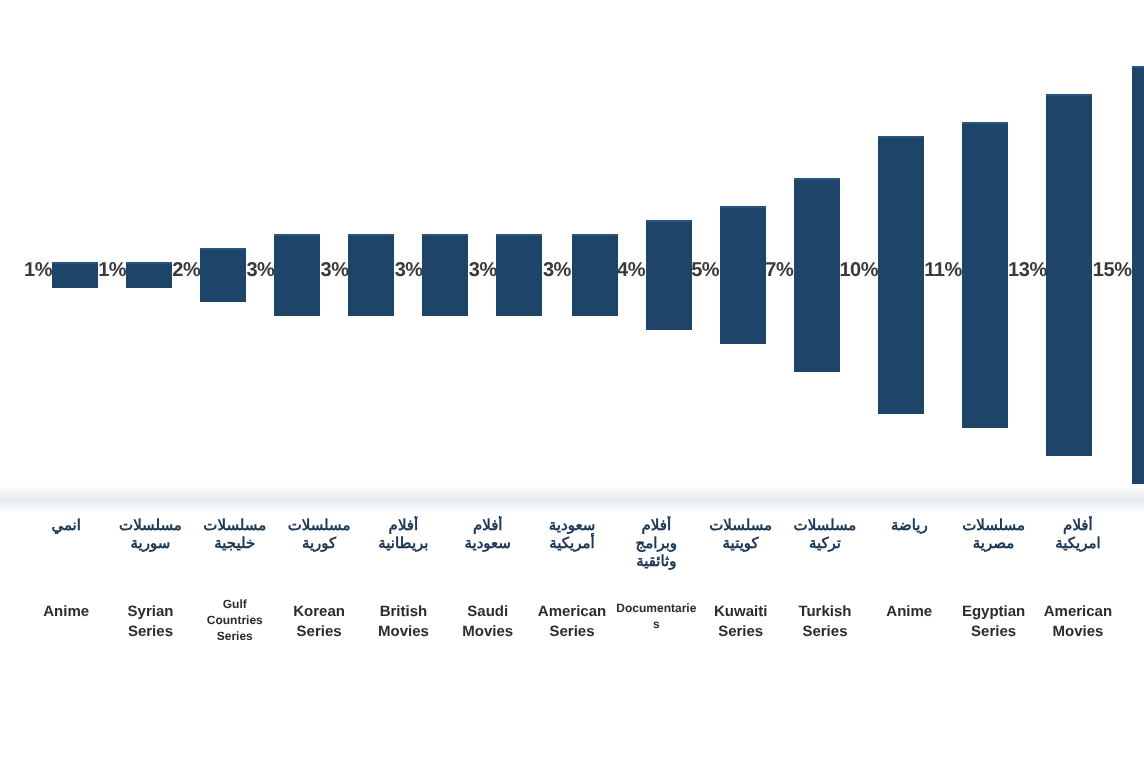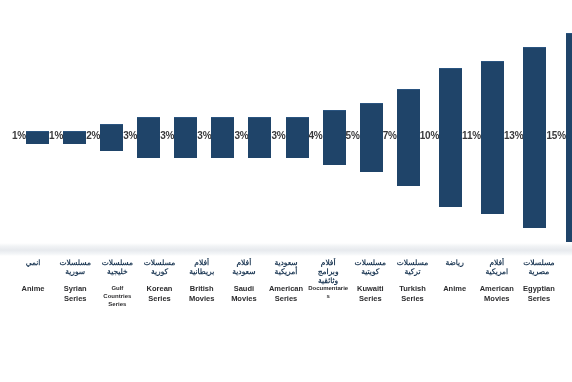--- a/index.html
+++ b/index.html
@@ -81,21 +81,21 @@
 
   
   #labels-area {
     position: absolute;
     left: 12px;
     top: 258px;
     width: 548px;
     height: 62px;
     display: flex;
     flex-direction: row;
-    justify-content: center;
+    justify-content: space-between;
   }
 
   .label-col {
     flex: 1 1 0;
     display: flex;
     flex-direction: column;
     align-items: center;
     text-align: center;
     overflow: hidden;
   }
@@ -107,21 +107,21 @@
     font-weight: bold;
     color: #1f3a56;
     line-height: 9px;
     height: 20px;
     width: 34px;
     white-space: normal;
     word-break: break-word;
   }
 
   .label-en {
-    margin-top: 6px;
+    margin-top: 23px;
     font-size: 7.5px;
     font-weight: bold;
     color: #2c2c2e;
     line-height: 9.5px;
     width: 38px;
     white-space: normal;
     word-break: break-word;
   }
 
   .label-en.compact {
@@ -239,22 +239,22 @@
       </div>
       <div class="label-col">
         <div class="label-ar">مسلسلات تركية</div>
         <div class="label-en">Turkish Series</div>
       </div>
       <div class="label-col">
         <div class="label-ar">رياضة</div>
         <div class="label-en">Anime</div>
       </div>
       <div class="label-col">
+        <div class="label-ar">مسلسلات مصرية</div>
+        <div class="label-en">Egyptian Series</div>
+      </div>
+      <div class="label-col">
         <div class="label-ar">أفلام امريكية</div>
         <div class="label-en">American Movies</div>
       </div>
-      <div class="label-col">
-        <div class="label-ar">مسلسلات مصرية</div>
-        <div class="label-en">Egyptian Series</div>
-      </div>
     </div>
 
 </div>
 
 </body></html>

